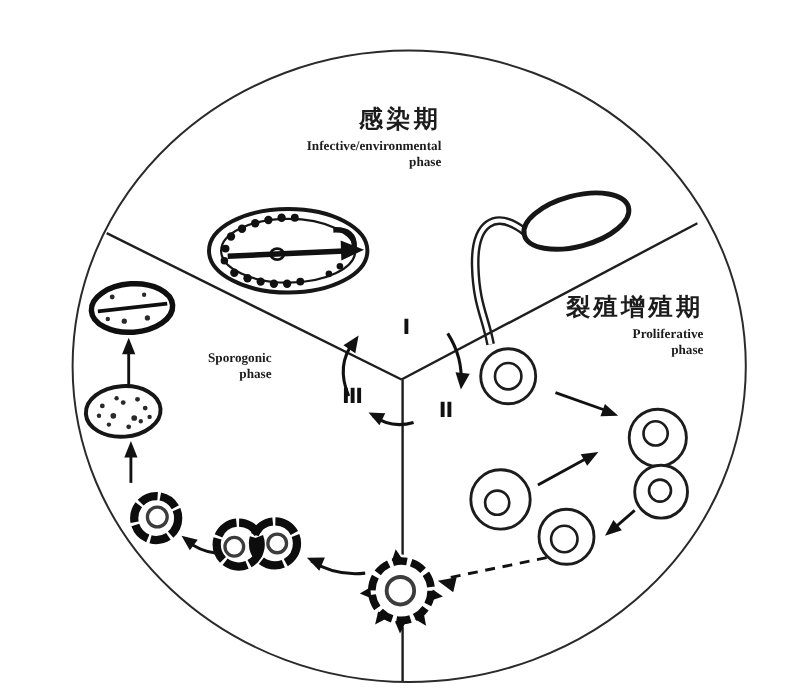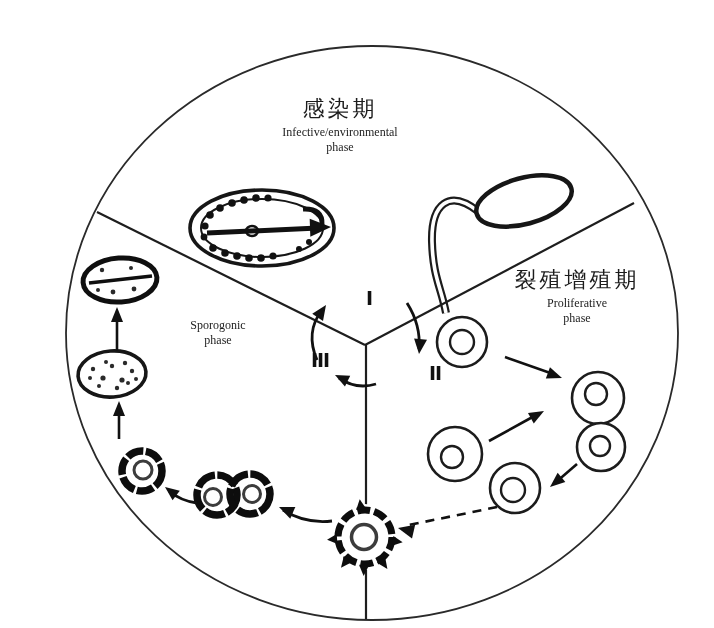--- a/index.html
+++ b/index.html
@@ -8,23 +8,24 @@
     width:714px;height:628px;
     background:#ffffff;
     font-family:"Liberation Serif","DejaVu Serif",serif;
     color:#1c1c1c;
     overflow:hidden;
   }
   #artwork{position:absolute;left:0;top:0;}
   .phase-label{
     position:absolute;
     transform:translateX(-50%);
-    text-align:center;
+    text-align:right;
     line-height:1.25;
     white-space:nowrap;
+    font-weight:bold;
   }
   .phase-label .zh{
     font-size:22px;
     letter-spacing:3px;
     font-family:"DejaVu Serif","Liberation Serif",serif;
     margin-bottom:2px;
   }
   .phase-label .en{
     font-size:12px;
     font-family:"Liberation Serif","DejaVu Serif",serif;
@@ -207,16 +208,16 @@
     <div class="en">Proliferative</div>
     <div class="en">phase</div>
   </div>
 
   <div class="phase-label" style="left:218px; top:318px;">
     <div class="en">Sporogonic</div>
     <div class="en">phase</div>
   </div>
 
   <div class="numeral" style="left:369px; top:287px;">I</div>
-  <div class="numeral" style="left:405px; top:362px;margin-left:30px;">II</div>
+  <div class="numeral" style="left:405px; top:362px;">II</div>
   <div class="numeral" style="left:320px; top:349px;text-align:right;">III</div>
 
 </div>
 
 </body></html>

